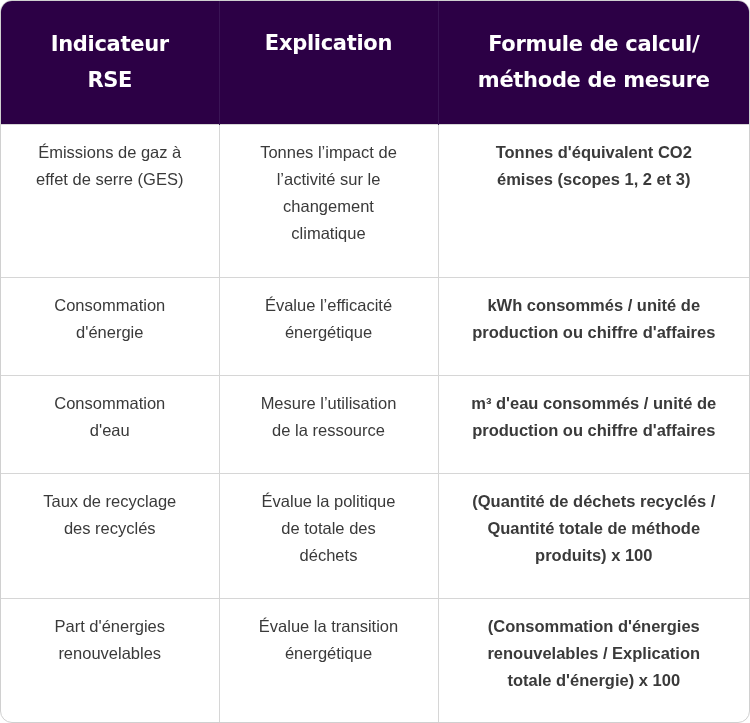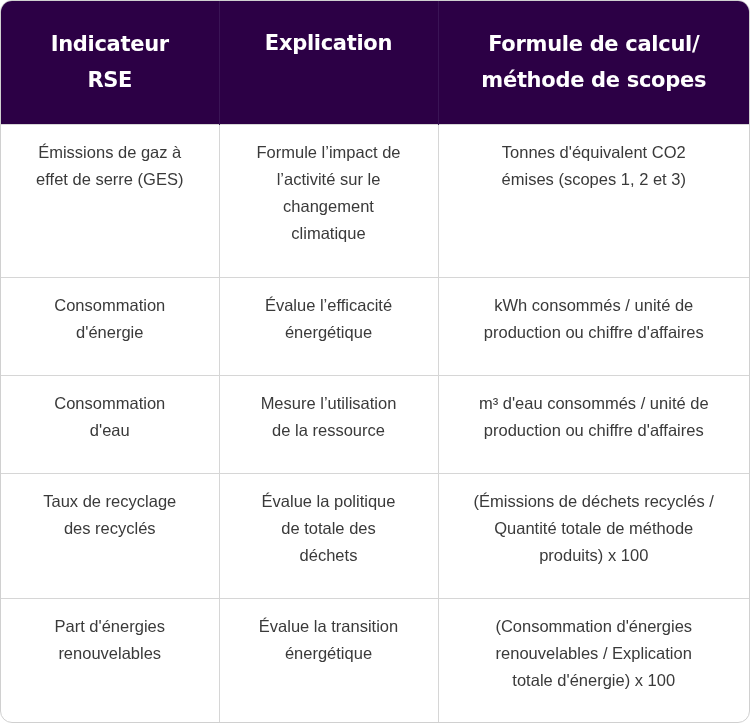--- a/index.html
+++ b/index.html
@@ -41,21 +41,21 @@
       font-family: "Liberation Sans", sans-serif;
       font-size: 16.5px;
       color: #3a3a3a;
       line-height: 27px;
       text-align: center;
       vertical-align: top;
       padding: 14px 16px 0 16px;
       border-right: 1px solid #d6d6d6;
       border-top: 1px solid #d6d6d6;
     }
-    td:last-child { border-right: none; }
+    td:last-child { border-right: none; font-weight: bold; }
     tr.r1 { height: 153px; margin-top: 44px; }
     tr.r2 { height: 98px; }
     tr.r3 { height: 98px; }
     tr.r4 { height: 125px; }
     tr.r5 { height: 123px; }
     td span { display: block; }
   </style>
 </head>
 <body>
 
@@ -70,32 +70,32 @@
       <tr>
         <th>
           <span>Indicateur</span>
           <span>RSE</span>
         </th>
         <th style="vertical-align:top;padding-top:24px;margin-left:34px;">
           <span>Explication</span>
         </th>
         <th>
           <span>Formule de calcul/</span>
-          <span>méthode de scopes</span>
+          <span>méthode de mesure</span>
         </th>
       </tr>
     </thead>
     <tbody>
       <tr class="r1">
         <td>
           <span>Émissions de gaz à</span>
           <span>effet de serre (GES)</span>
         </td>
         <td>
-          <span>Formule l’impact de</span>
+          <span>Tonnes l’impact de</span>
           <span>l’activité sur le</span>
           <span>changement</span>
           <span>climatique</span>
         </td>
         <td>
           <span>Tonnes d'équivalent CO2</span>
           <span>émises (scopes 1, 2 et 3)</span>
         </td>
       </tr>
       <tr class="r2">
@@ -130,21 +130,21 @@
         <td>
           <span>Taux de recyclage</span>
           <span>des recyclés</span>
         </td>
         <td>
           <span>Évalue la politique</span>
           <span>de totale des</span>
           <span>déchets</span>
         </td>
         <td>
-          <span>(Émissions de déchets recyclés /</span>
+          <span>(Quantité de déchets recyclés /</span>
           <span>Quantité totale de méthode</span>
           <span>produits) x 100</span>
         </td>
       </tr>
       <tr class="r5">
         <td>
           <span>Part d'énergies</span>
           <span>renouvelables</span>
         </td>
         <td>

